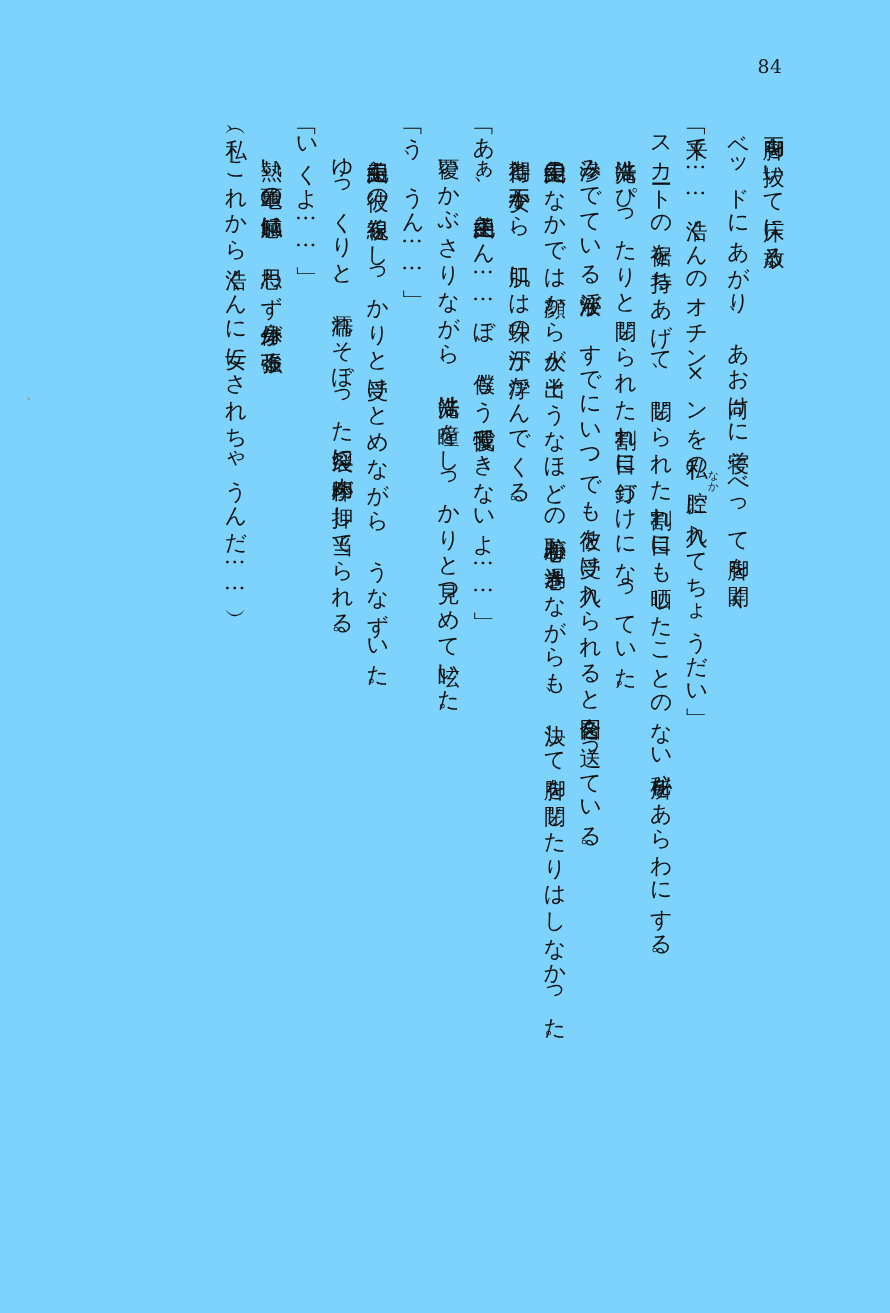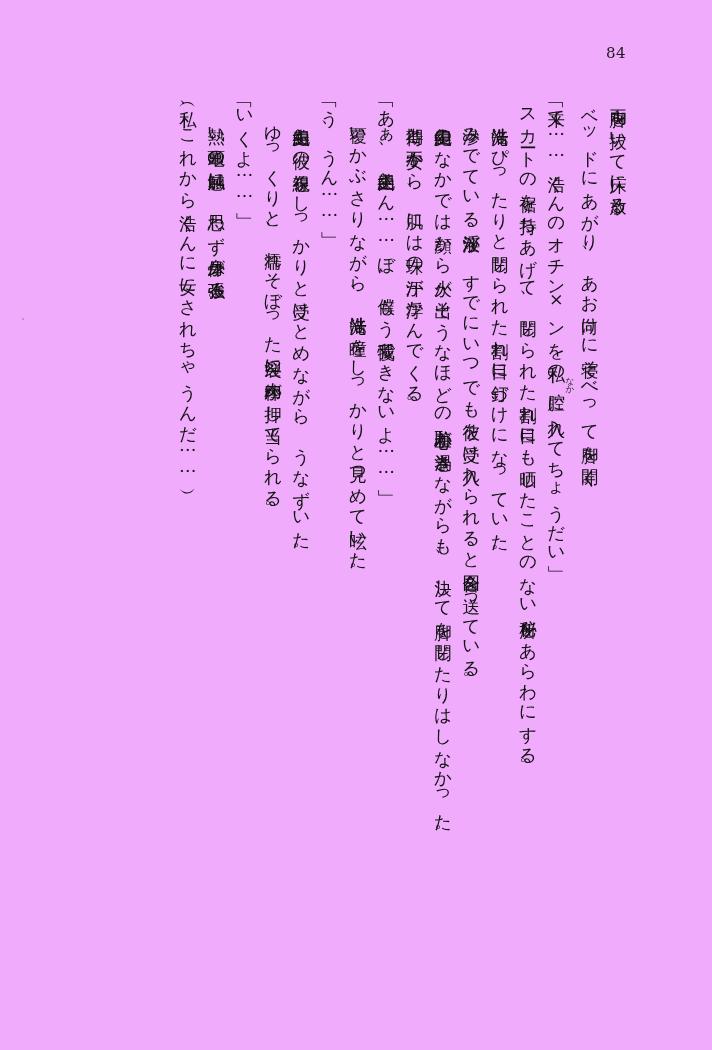--- a/index.html
+++ b/index.html
@@ -14,21 +14,21 @@
     font-family: "DejaVu Serif", "Liberation Serif", serif;
     color: #1a1a1a;
     overflow: hidden;
   }
   .page {
     position: absolute;
     left: 0;
     top: 0;
     width: 712px;
     height: 1050px;
-    background: #f0abfc;
+    background: #7dd3fc;
   }
   .page-number {
     position: absolute;
     top: 44px;
     right: 86px;
     font-size: 15px;
     font-family: "DejaVu Serif", "Liberation Serif", serif;
     letter-spacing: 0.5px;
     color: #1a1a1a;
   }

